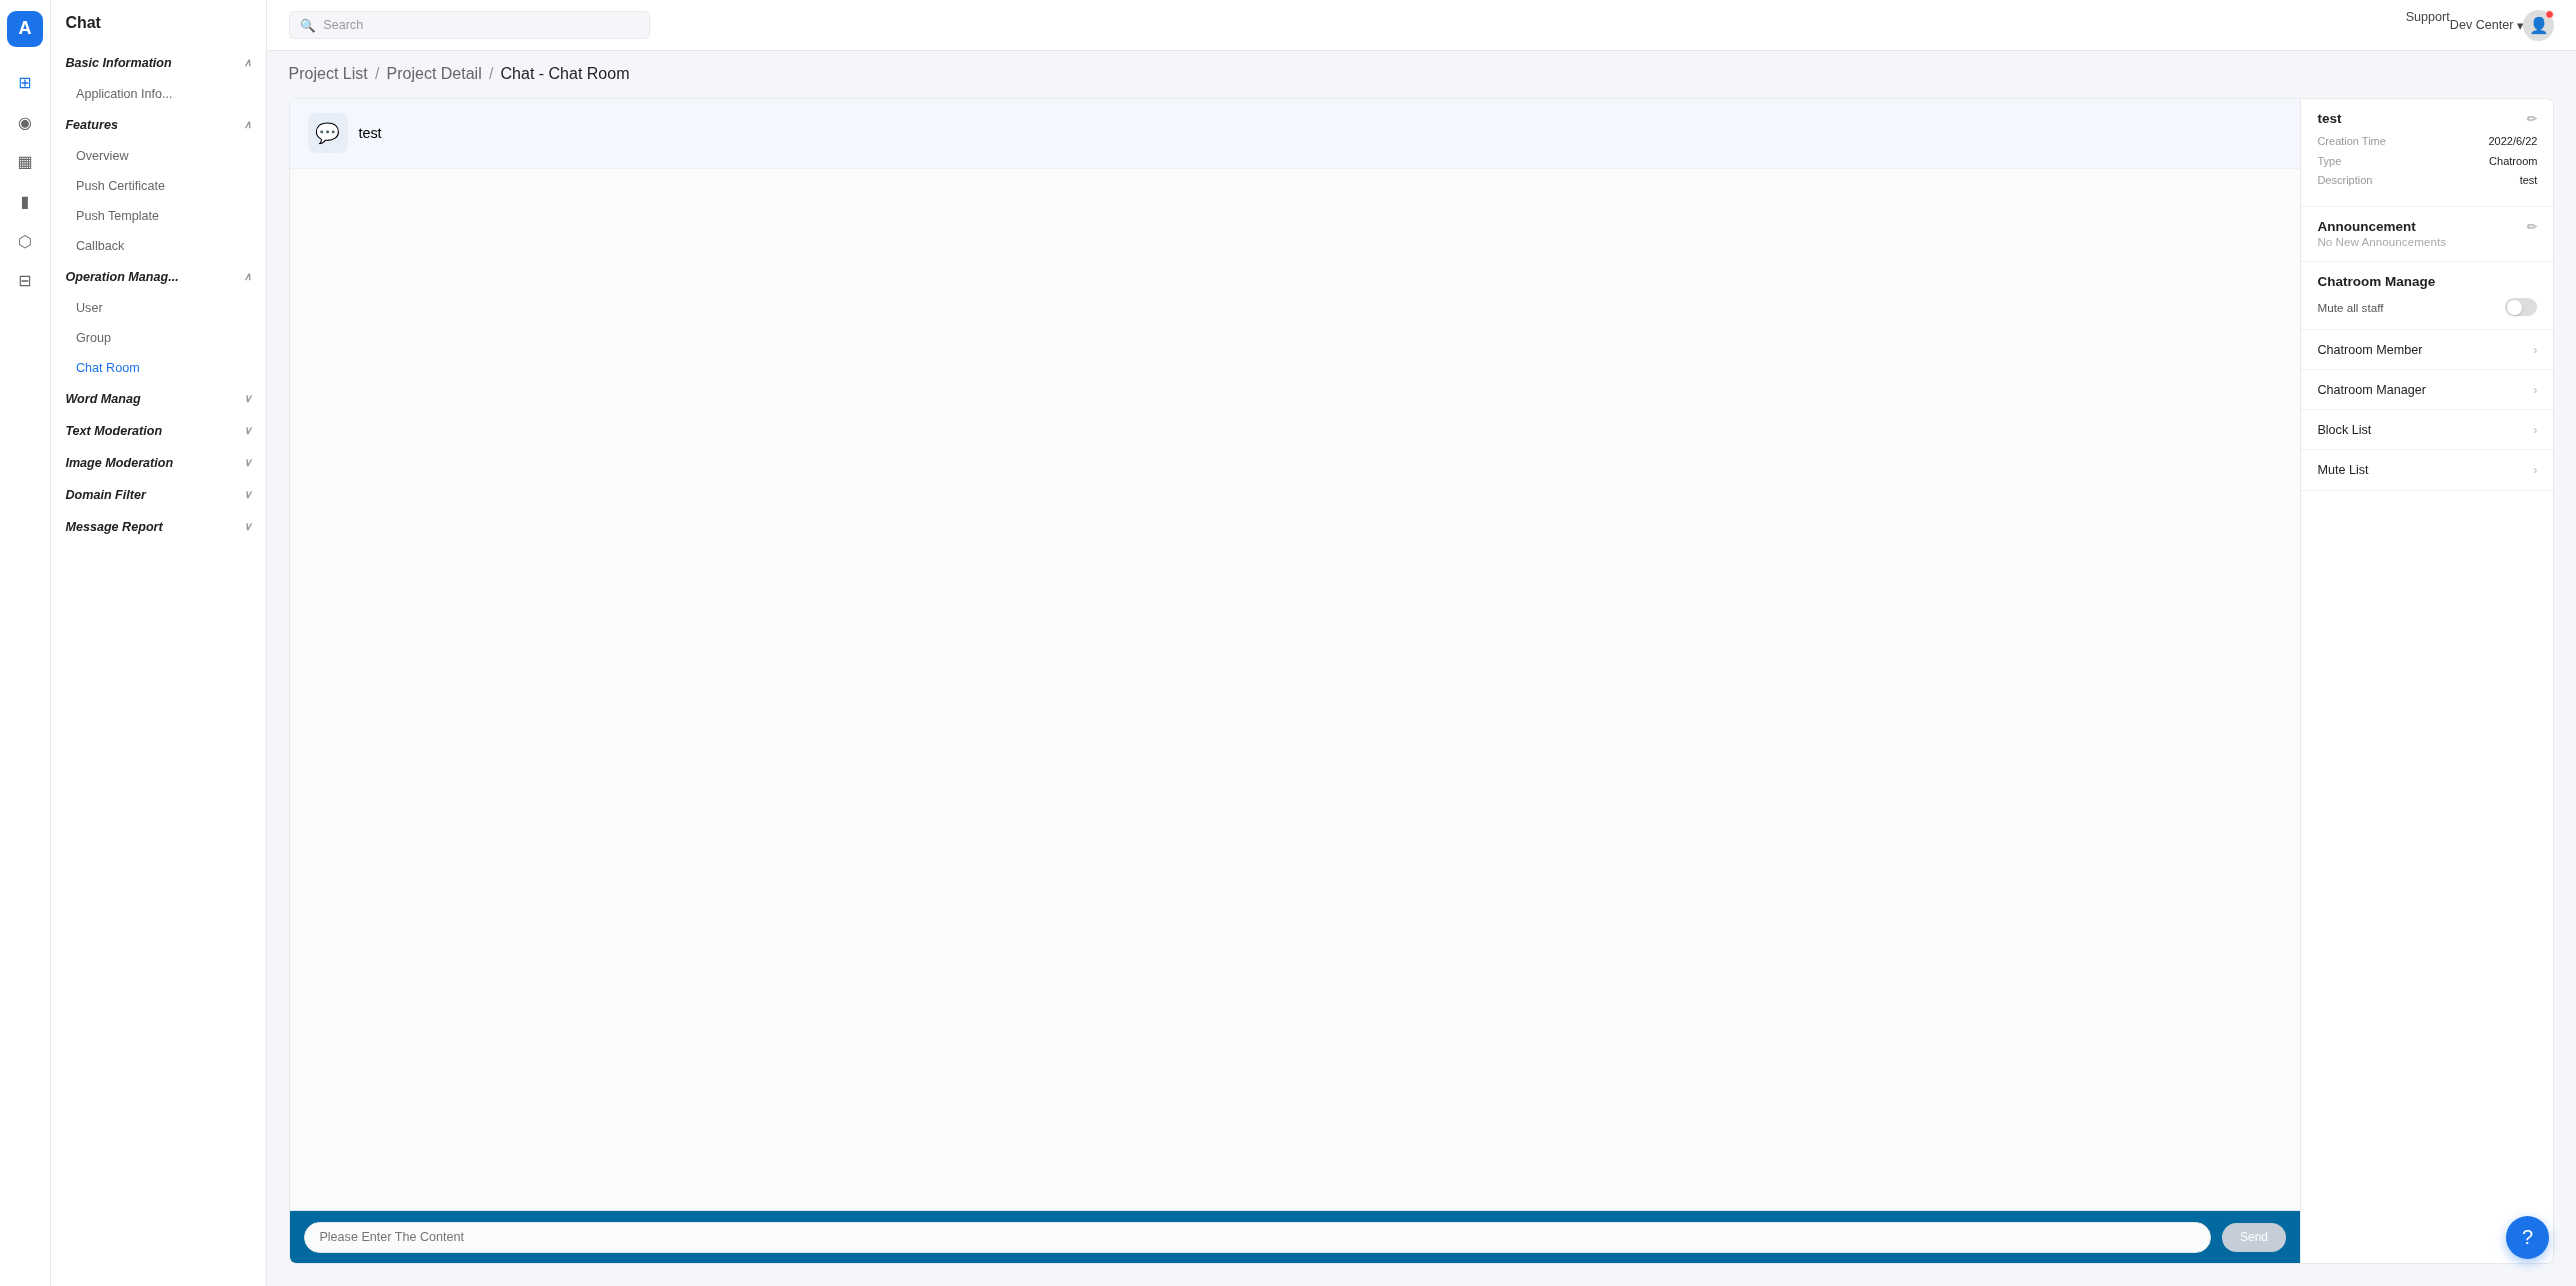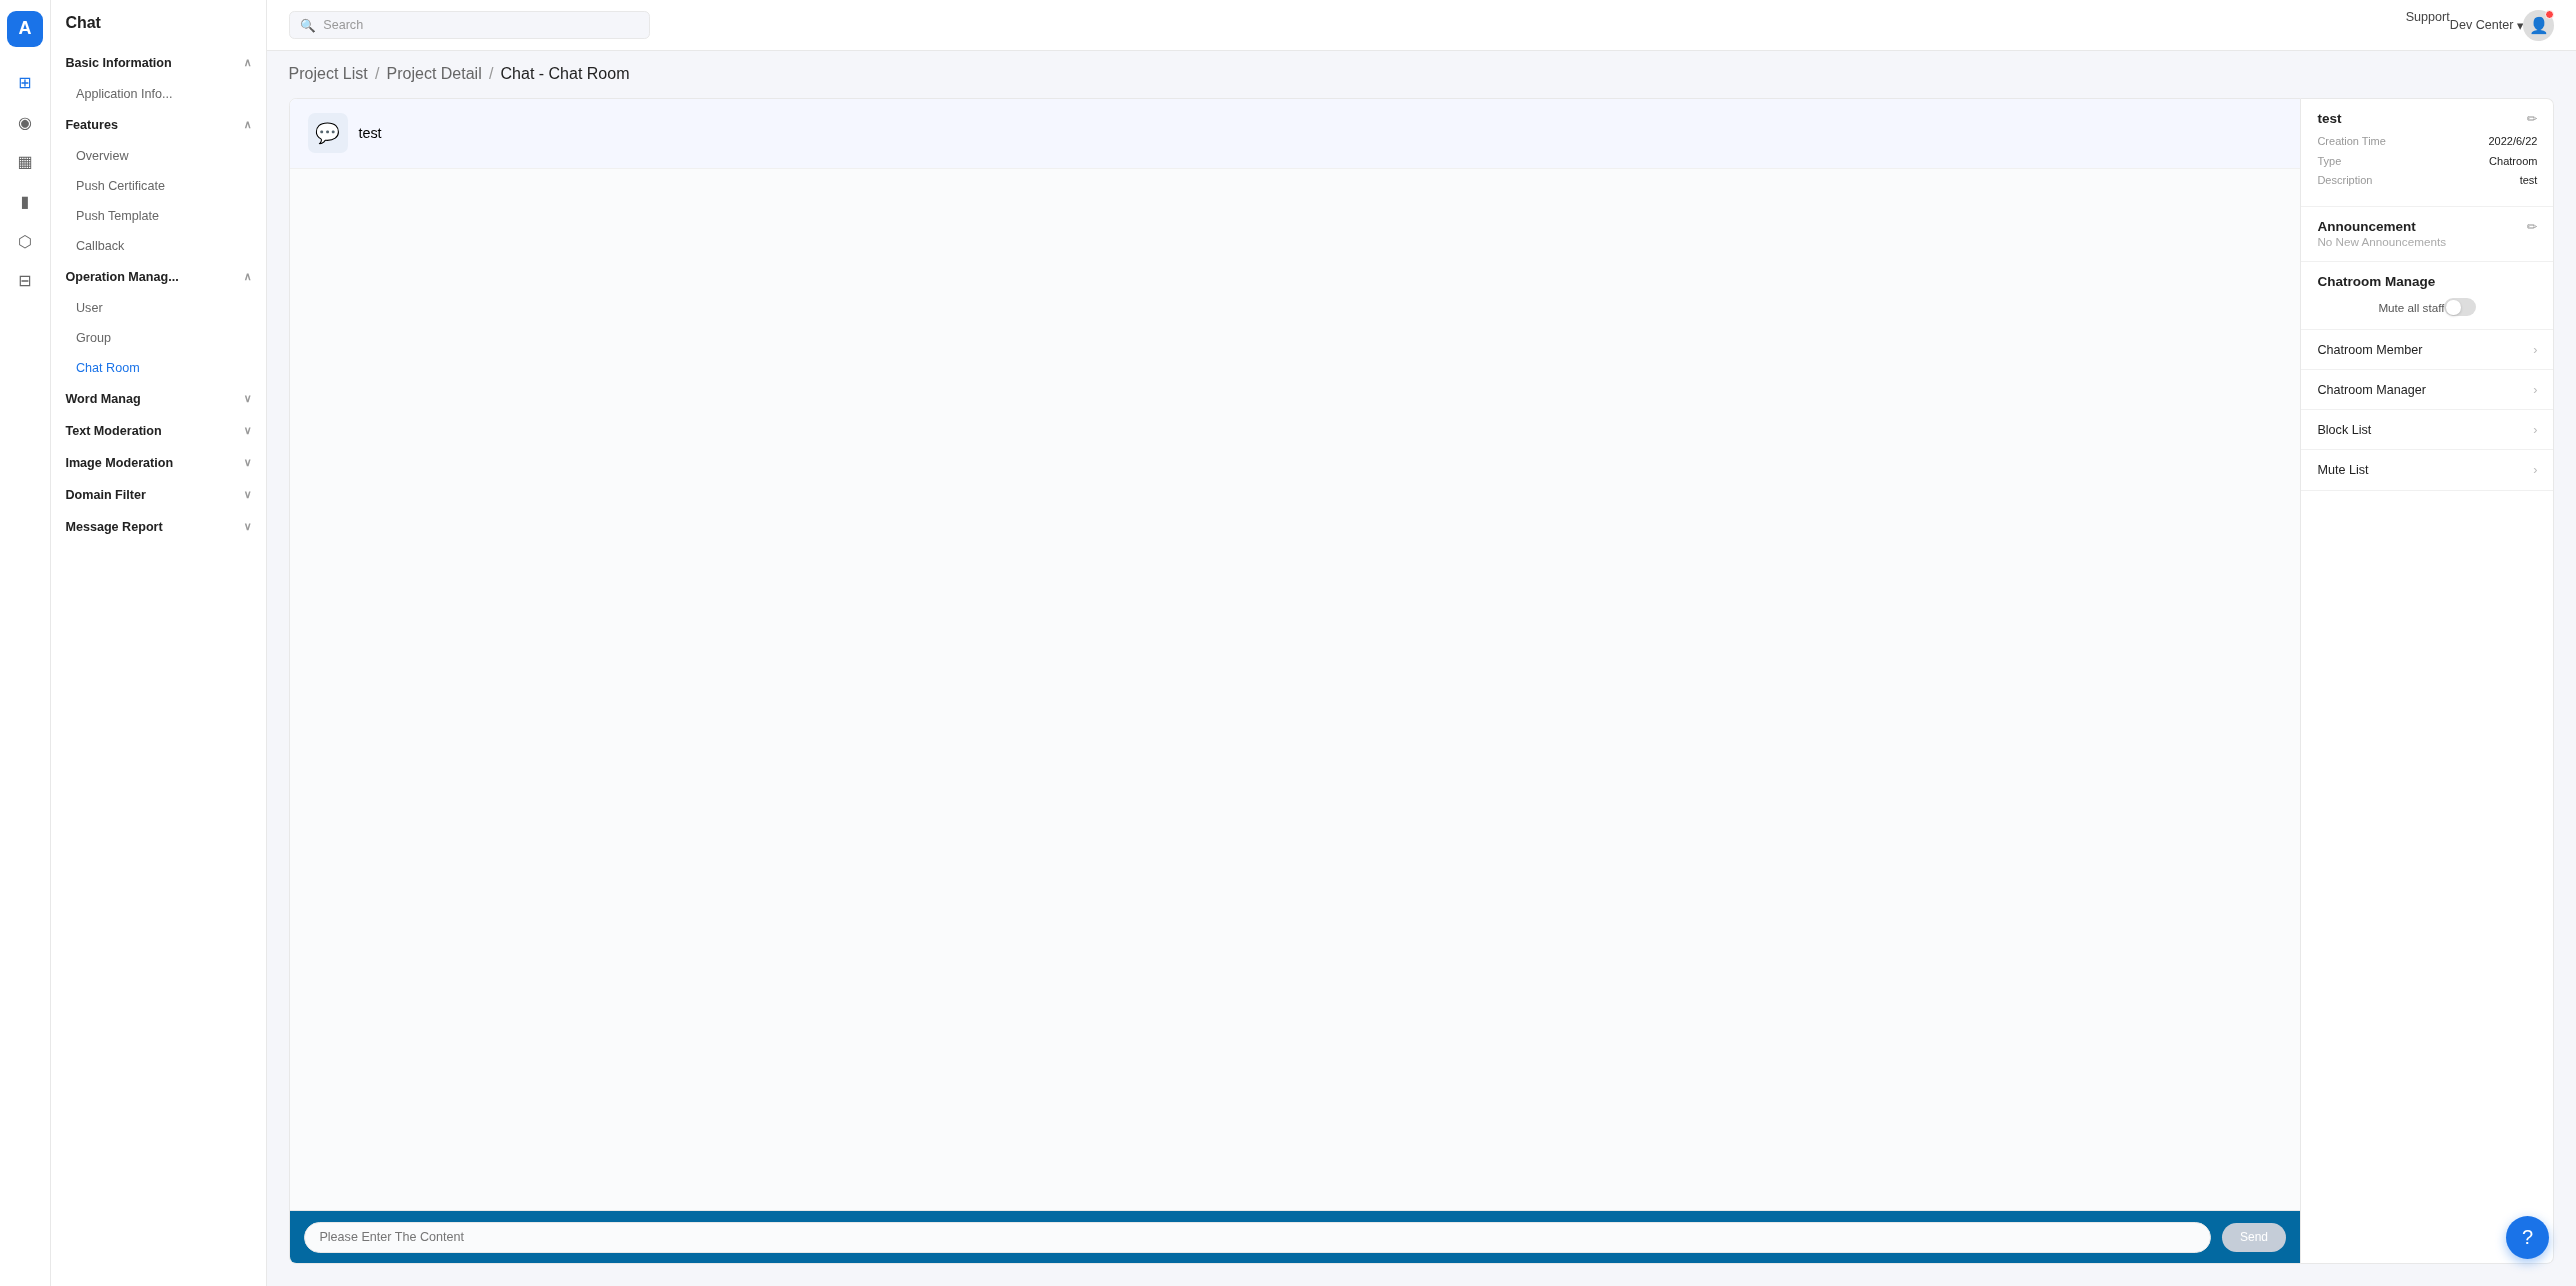--- a/index.html
+++ b/index.html
@@ -59,20 +59,21 @@
     }
     .sidebar-section-header {
       display: flex;
       align-items: center;
       justify-content: space-between;
       padding: 9px 14.4px;
       cursor: pointer;
       font-size: 12.6px;
       font-weight: 600;
       color: #222;
+      font-style: italic;
     }
     .sidebar-item {
       padding: 8px 14.4px 8px 25px;
       font-size: 12.6px;
       color: #666;
       cursor: pointer;
     }
     .sidebar-item.active { color: #1a73e8; font-weight: 500; }
     .chevron { font-size: 10.8px; color: #999; }
 
@@ -286,21 +287,21 @@
     .rp-no-announce { font-size: 11.7px; color: #aaa; }
 
     .rp-chatroom-manage {
       border-bottom: 0.9px solid #f0f0f0;
       padding: 12.6px 16px;
     }
     .rp-manage-title { font-size: 13.5px; font-weight: 600; color: #222; margin-bottom: 9px; }
     .rp-mute-row {
       display: flex;
       align-items: center;
-      justify-content: center;
+      justify-content: space-between;
       font-size: 11.7px;
       color: #555;
     }
     .toggle {
       width: 32px;
       height: 18px;
       background: #ddd;
       border-radius: 9px;
       position: relative;
       cursor: pointer;

